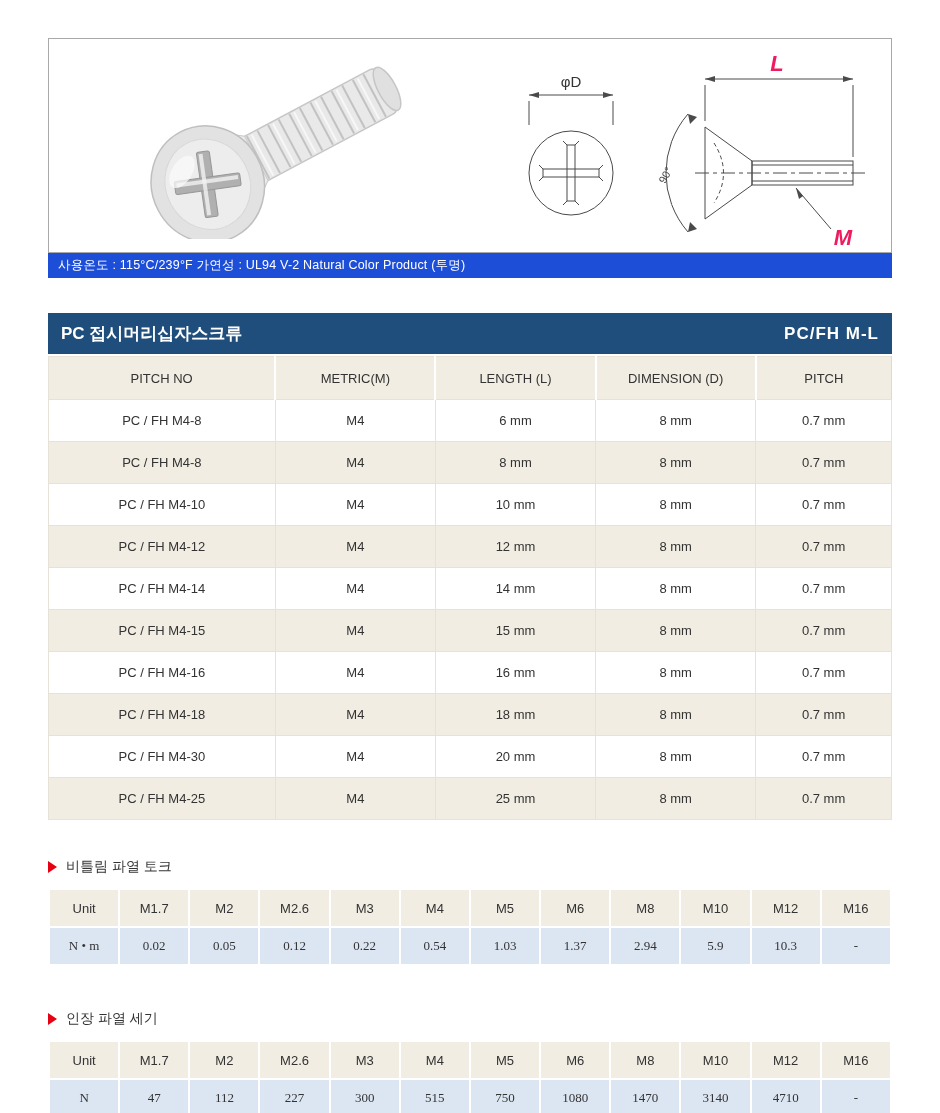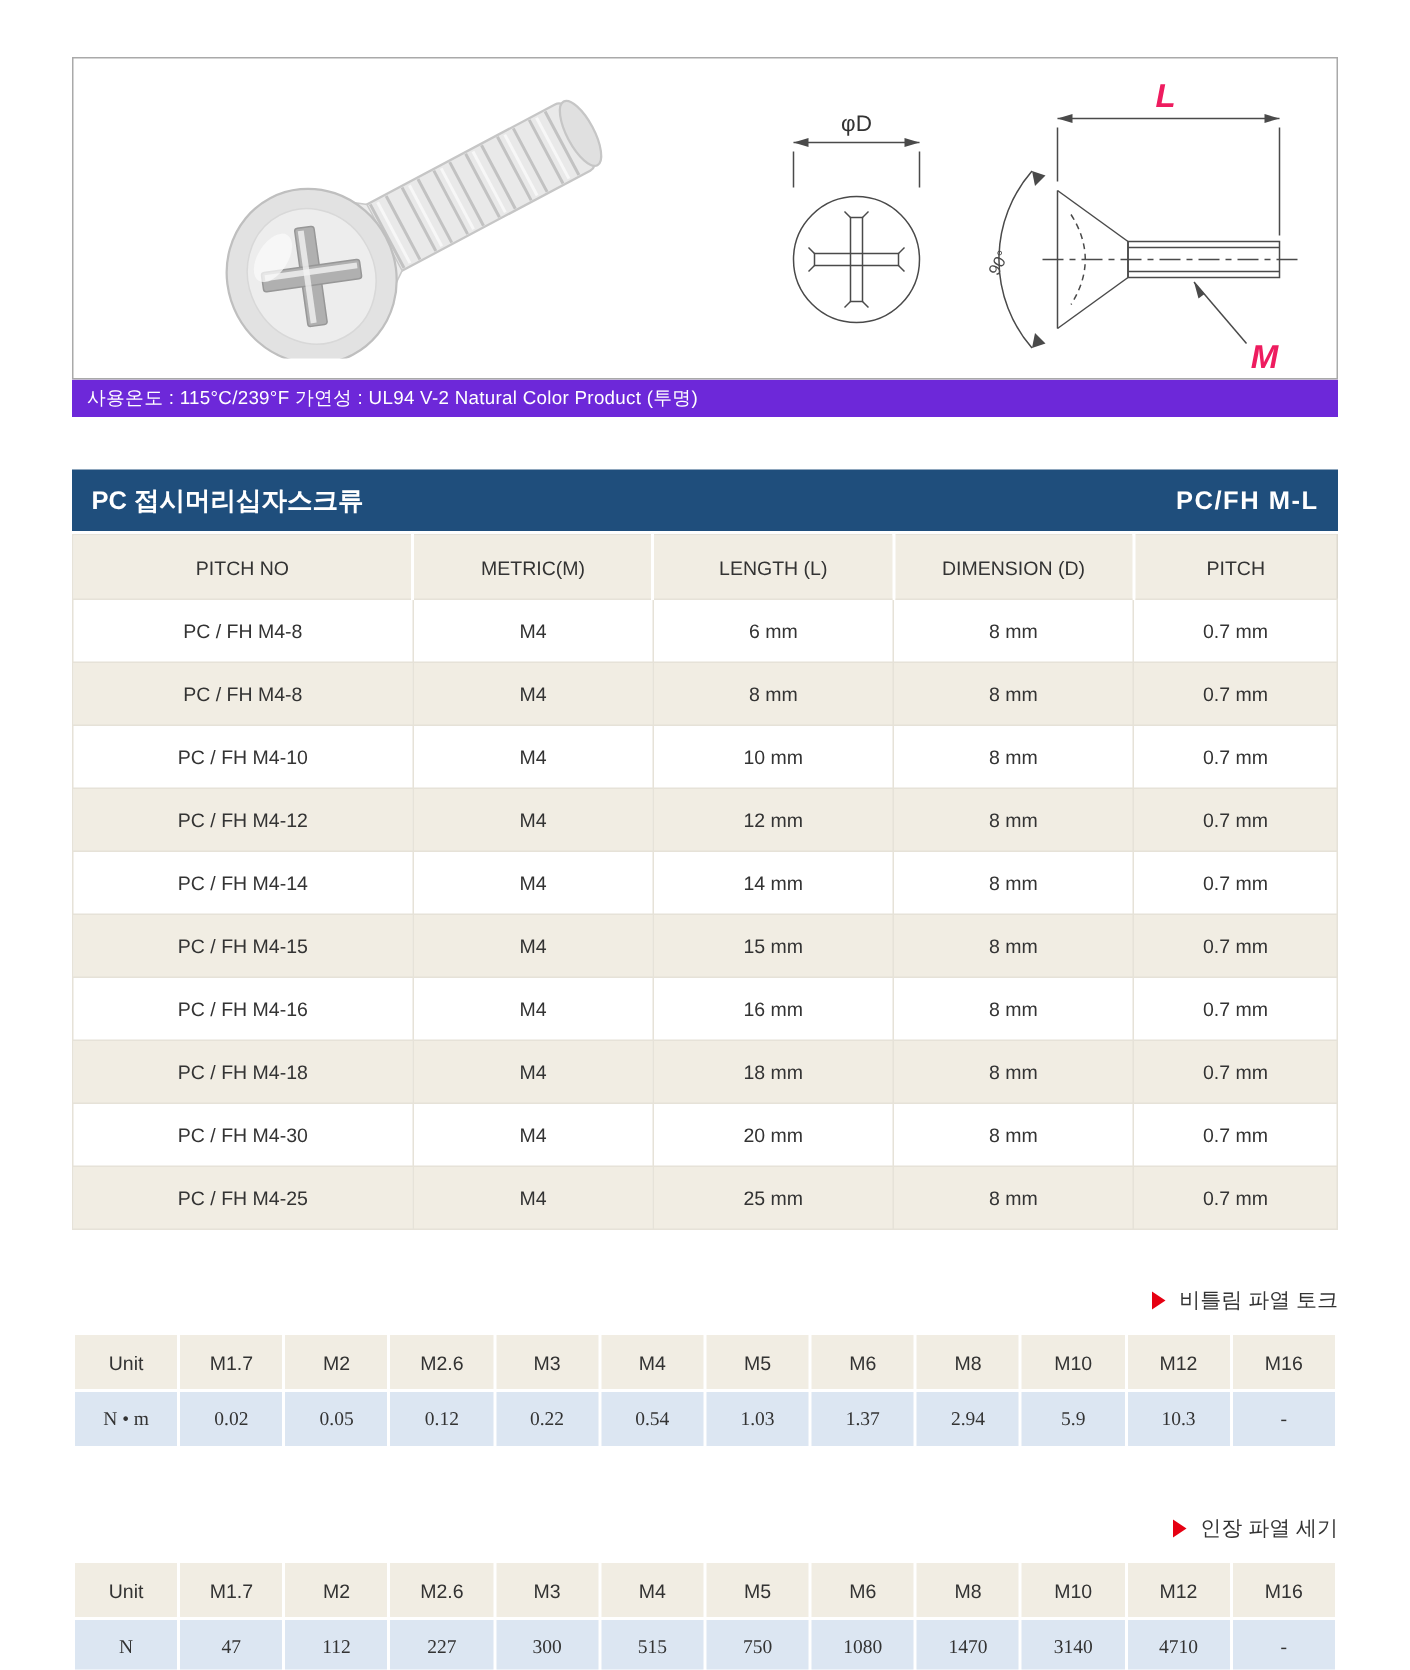--- a/index.html
+++ b/index.html
@@ -3,36 +3,36 @@
 <meta charset="utf-8">
 <style>
   html,body{margin:0;padding:0;background:#ffffff;}
   body{width:940px;height:1113px;font-family:"Liberation Sans","DejaVu Sans",sans-serif;color:#333;}
   .content{width:844px;margin:0 48px;padding-top:38px;}
 
   
   .product-box{position:relative;height:213px;border:1px solid #a9a9a9;background:#fff;overflow:hidden;padding-left:14px;}
   .photo-svg{position:absolute;left:55px;top:15px;}
   .draw-svg{position:absolute;right:2px;top:12px;}
-  .caption-bar{height:25px;background:#6d28d9;color:#ffffff;font-size:12.5px;line-height:25px;padding:0 10px;letter-spacing:0.2px;}
+  .caption-bar{height:25px;background:#1d4ed8;color:#ffffff;font-size:12.5px;line-height:25px;padding:0 10px;letter-spacing:0.2px;}
 
   
   .navy-header{margin-top:35px;height:41px;background:#1f4e7c;color:#fff;display:flex;align-items:center;justify-content:space-between;padding:0 13px;}
   .navy-header .t-left{font-size:17px;font-weight:bold;}
   .navy-header .t-right{font-size:17px;font-weight:bold;letter-spacing:1px;}
 
   
   table.spec{width:100%;border-collapse:collapse;font-size:13px;color:#333;margin-top:2px;border:1px solid #ddd9cf;}
   .spec th{background:#f1ede3;height:40px;font-weight:normal;border:1px solid #e6e2d8;border-right:2px solid #fff;text-align:center;}
   .spec th:last-child{border-right:1px solid #ddd9cf;}
   .spec td{height:39px;text-align:center;border:1px solid #e6e2d8;background:#fff;}
   .spec tr.stripe td{background:#f1ede3;}
 
   
-  .section-title{display:flex;align-items:center;gap:9px;font-size:14px;color:#333;margin-top:38px;margin-bottom:12px;justify-content:flex-end;}
+  .section-title{display:flex;align-items:center;gap:9px;font-size:14px;color:#333;margin-top:38px;margin-bottom:12px;}
   .tri{width:0;height:0;border-left:9px solid #e60012;border-top:6px solid transparent;border-bottom:6px solid transparent;}
   .section-title.second{margin-top:44px;}
 
   
   table.mini{width:100%;border-collapse:separate;border-spacing:2px;table-layout:fixed;font-size:13px;color:#333;}
   .mini th{background:#f1ede3;height:34px;font-weight:normal;text-align:center;}
   .mini td{background:#dce6f2;height:34px;text-align:center;font-family:Liberation Serif, serif;}
 
   svg text{font-family:"Liberation Sans","DejaVu Sans",sans-serif;}
 </style>

